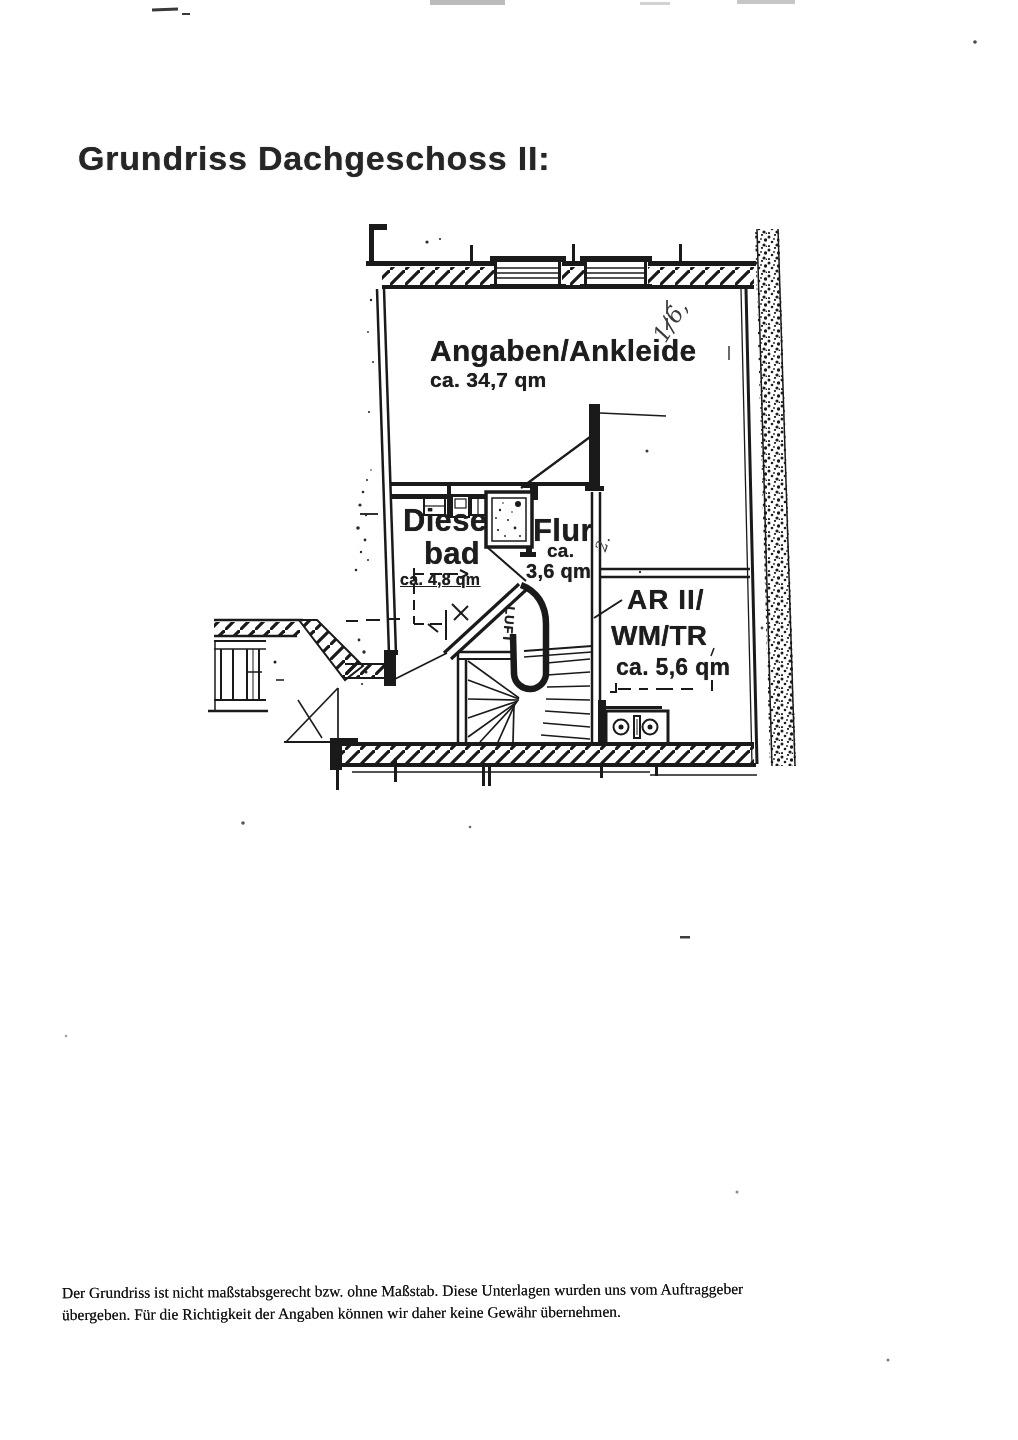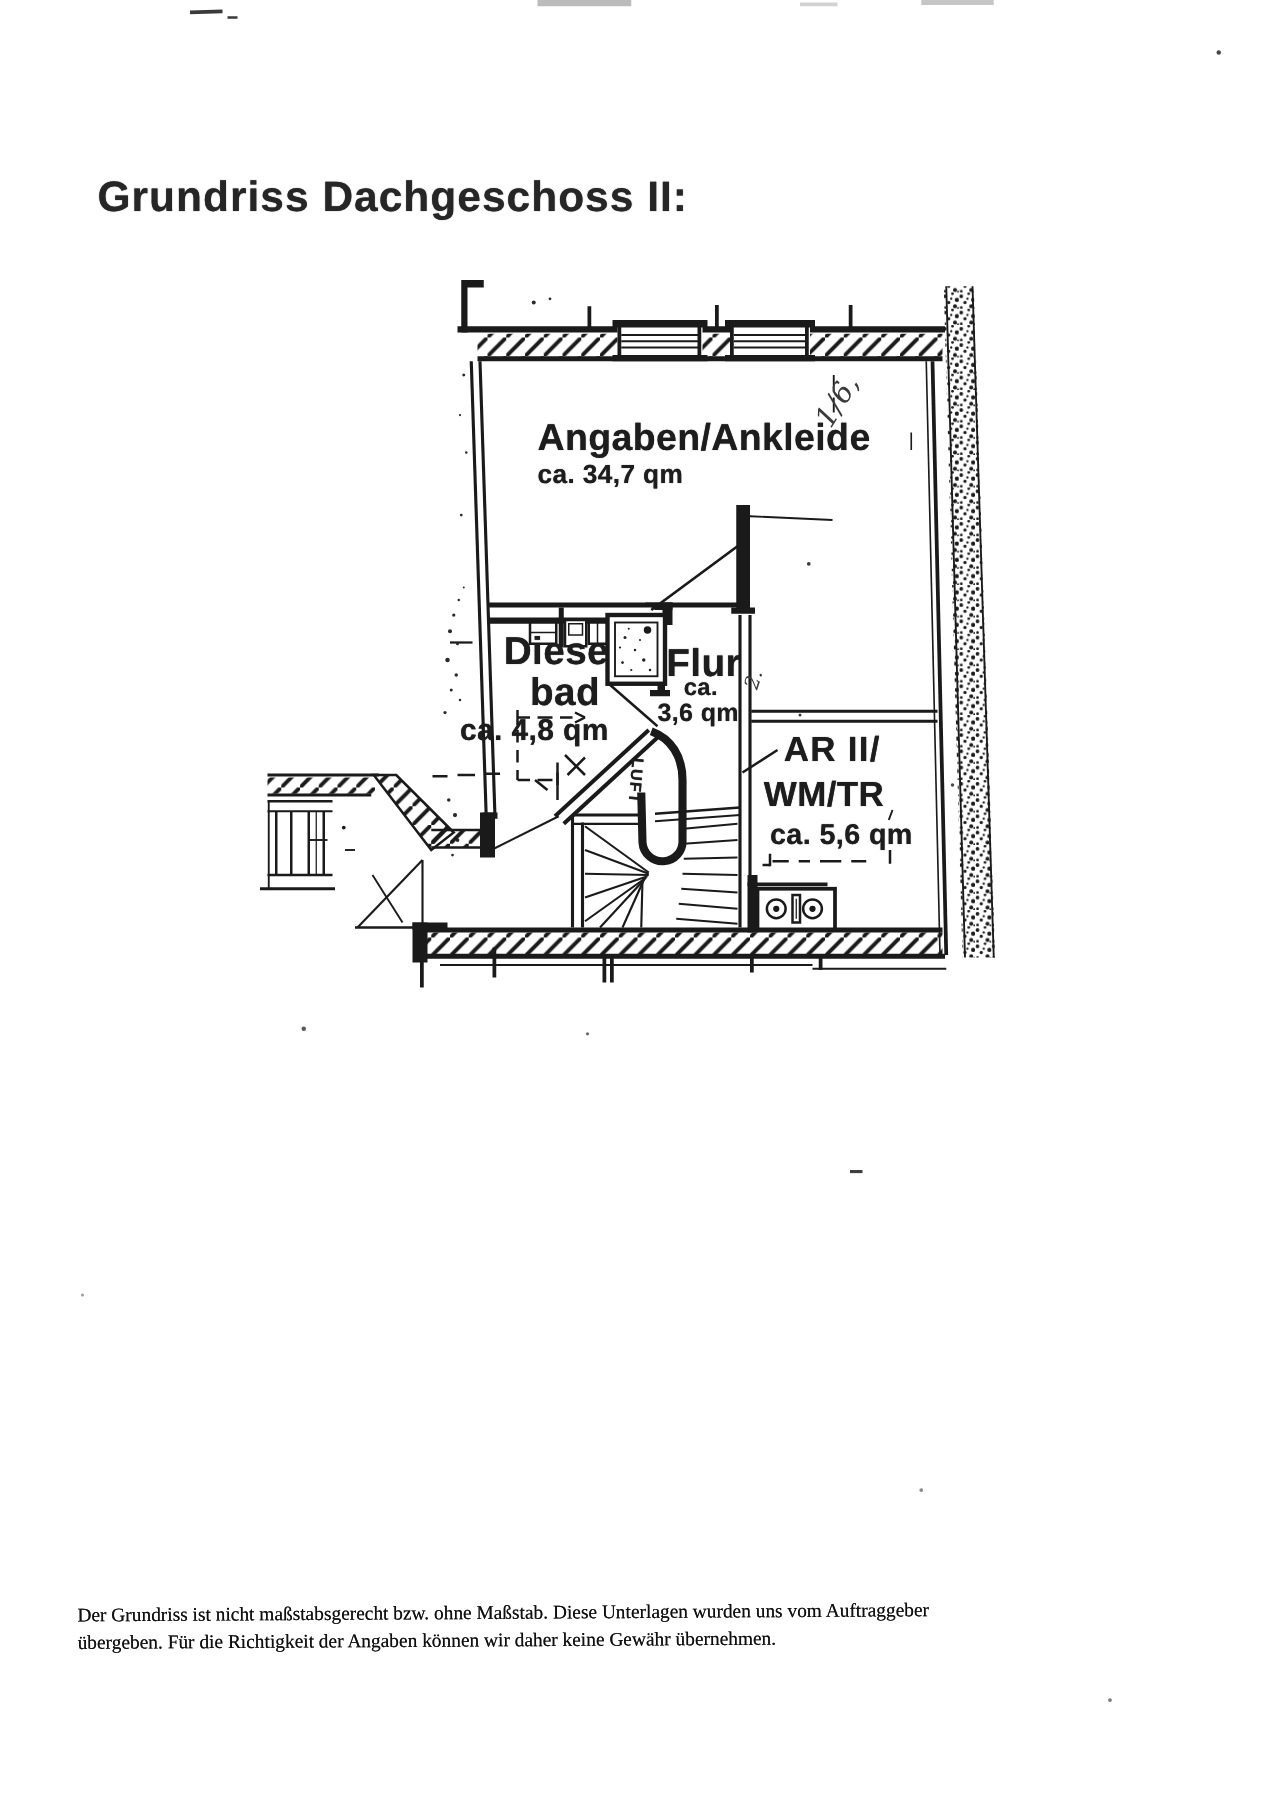--- a/index.html
+++ b/index.html
@@ -15,21 +15,21 @@
   }
   .plan-svg{position:absolute;left:0;top:0;}
   .lbl{
     position:absolute;font-weight:bold;color:#1d1d1d;white-space:nowrap;
     letter-spacing:0.3px;text-shadow:0 0 0.7px rgba(25,25,25,0.9);
   }
   .lbl-schlafen-name{left:430px;top:334px;font-size:30px;}
   .lbl-schlafen-area{left:430px;top:368px;font-size:21px;}
   .lbl-dusch1{left:403px;top:503px;font-size:31px;}
   .lbl-dusch2{left:424px;top:536px;font-size:31px;}
-  .lbl-dusch-area{left:368px;top:571px;font-size:24px;}
+  .lbl-dusch-area{left:400px;top:571px;font-size:16px;text-decoration:underline;}
   .lbl-flur-name{left:533px;top:513px;font-size:31px;}
   .lbl-flur-ca{left:547px;top:540px;font-size:19px;}
   .lbl-flur-area{left:526px;top:560px;font-size:20px;}
   .lbl-ar1{left:627px;top:584px;font-size:28px;letter-spacing:1px;}
   .lbl-ar2{left:611px;top:620px;font-size:28px;}
   .lbl-ar-area{left:616px;top:654px;font-size:23px;}
   .lbl-luft{
     left:518px;top:607px;font-size:13px;letter-spacing:1px;
     transform:rotate(95deg);transform-origin:left top;
   }

